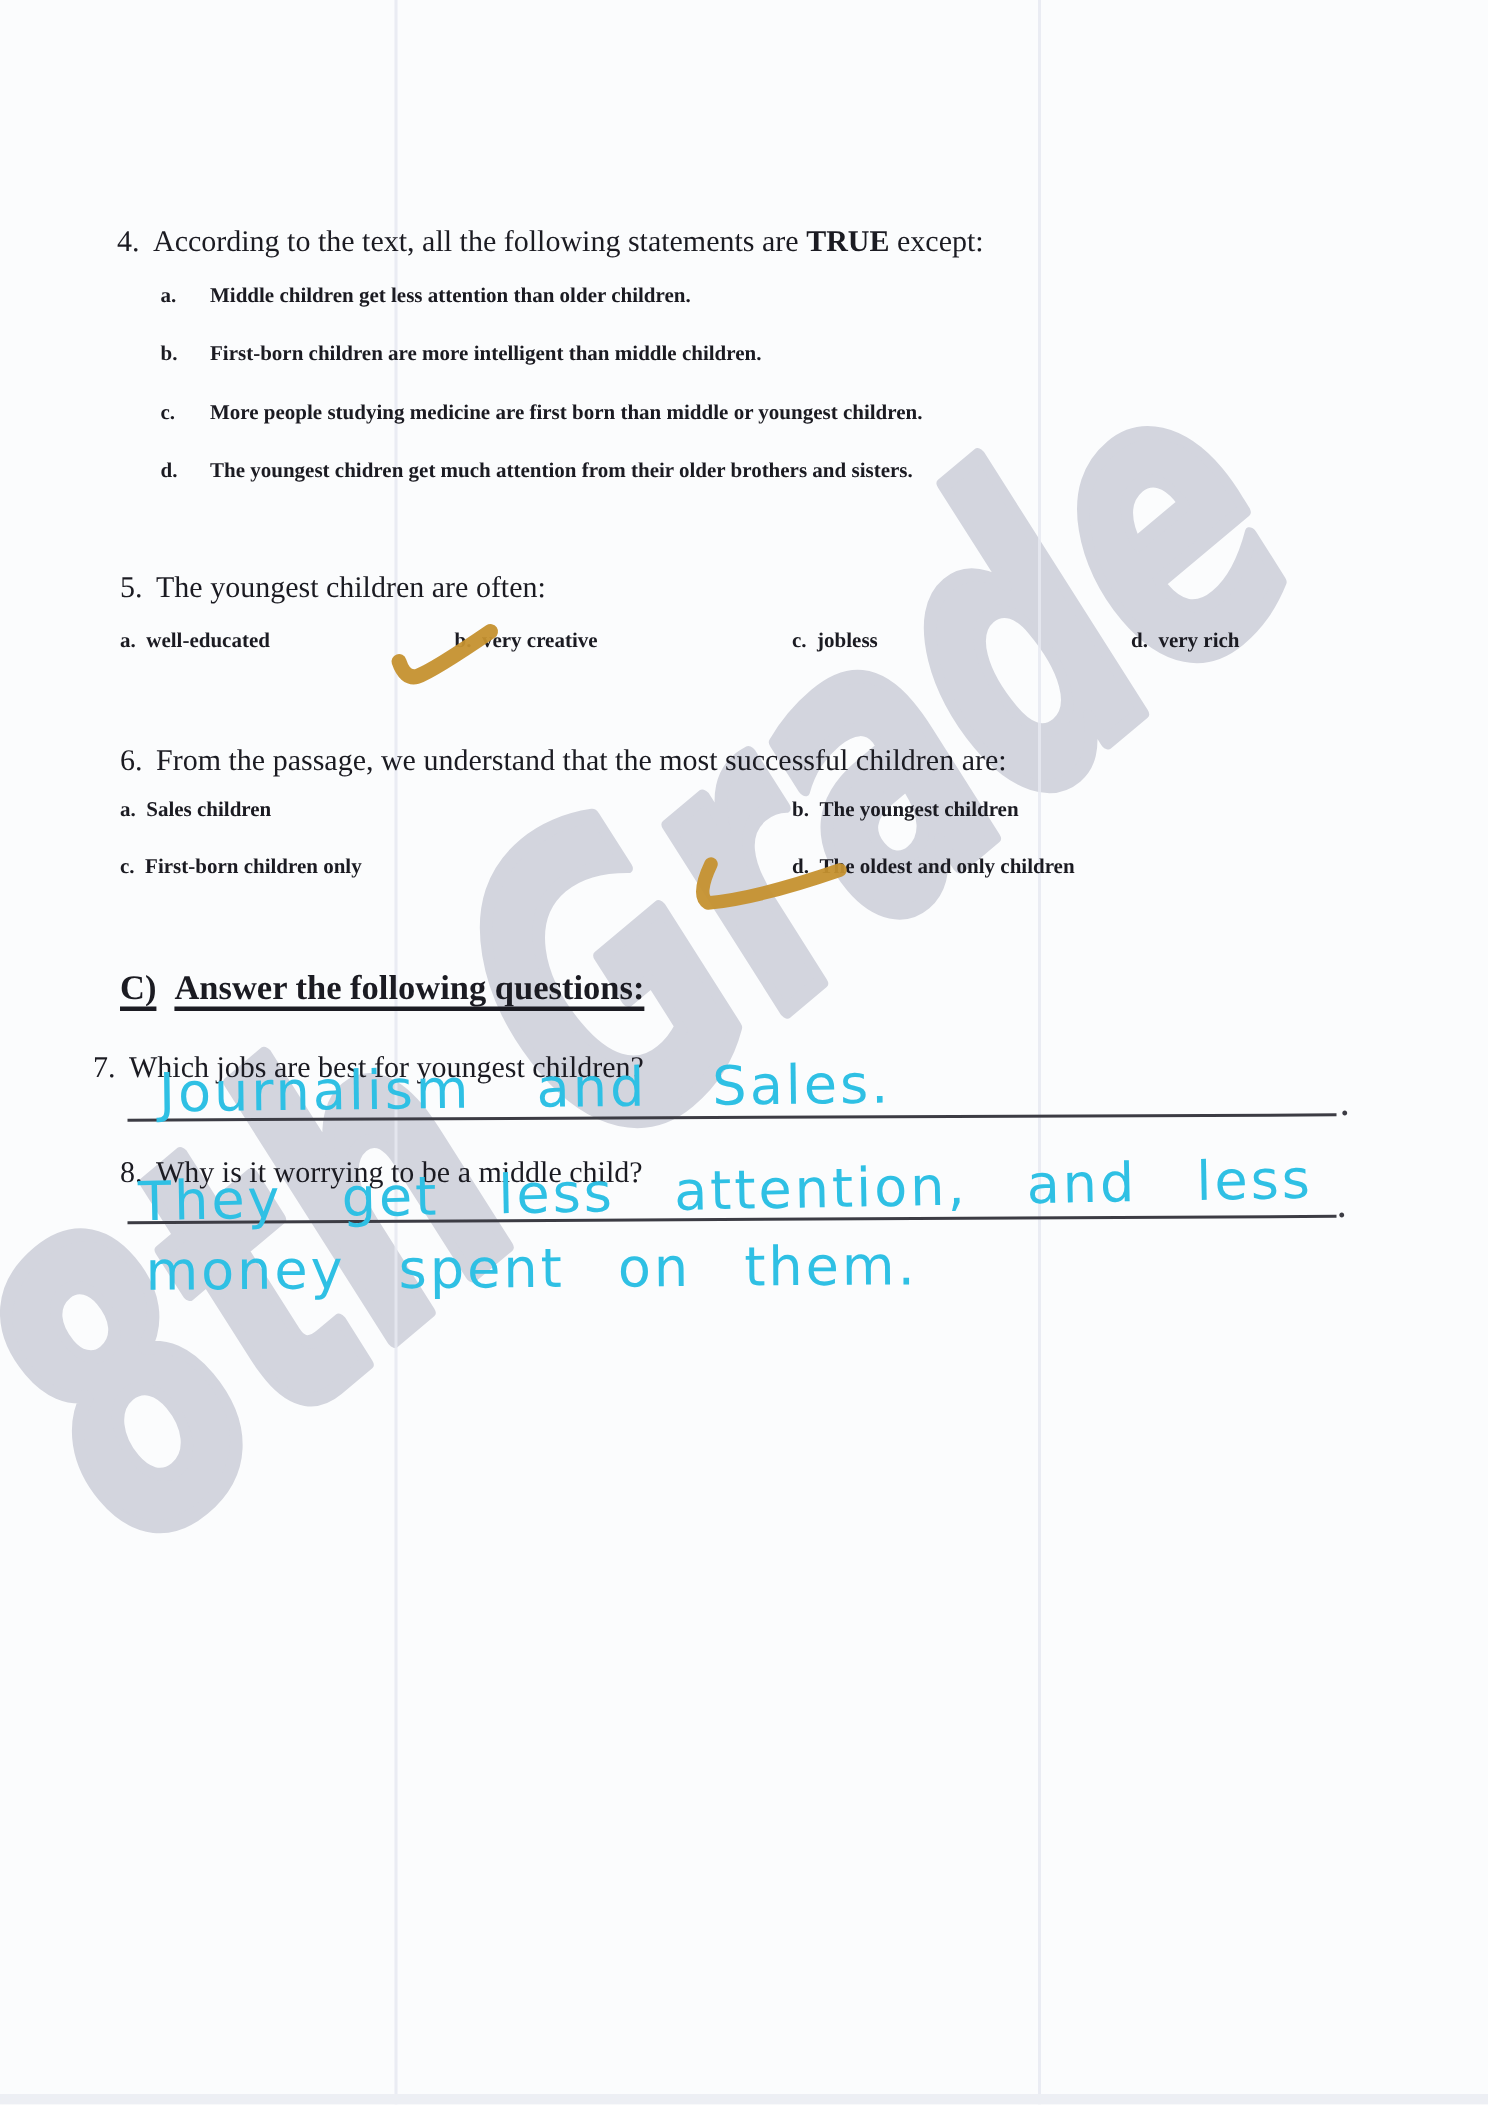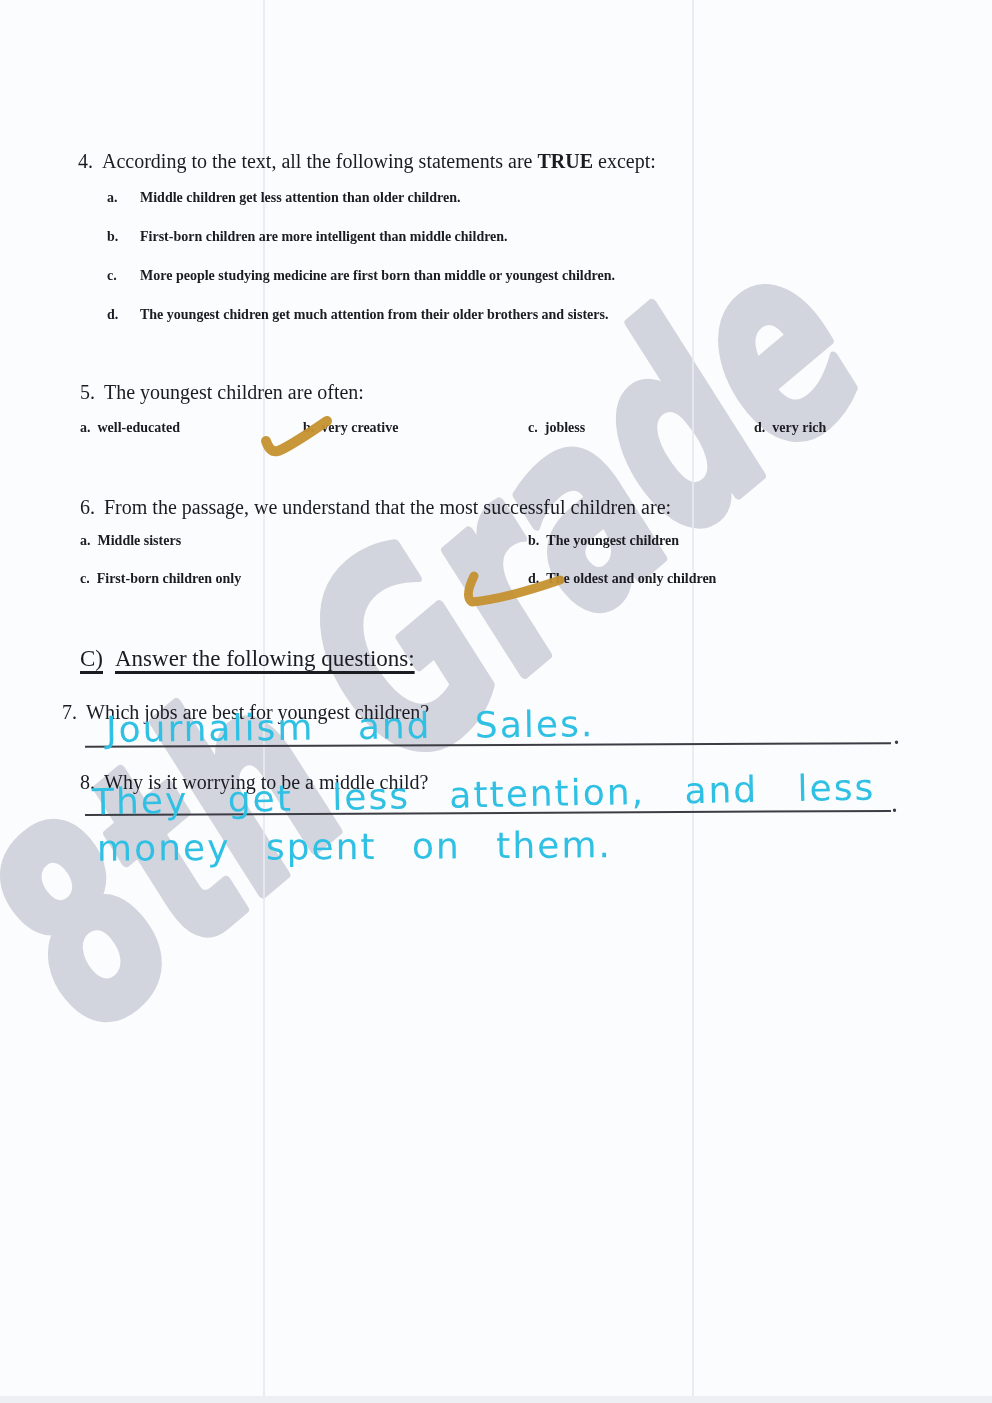--- a/index.html
+++ b/index.html
@@ -38,21 +38,21 @@
   .pos-q5a{left:80px;top:420px;}
   .pos-q5b{left:303px;top:420px;}
   .pos-q5c{left:528px;top:420px;}
   .pos-q5d{left:754px;top:420px;}
   .pos-q6stem{left:80px;top:496px;}
   .pos-q6a{left:80px;top:533px;}
   .pos-q6b{left:528px;top:533px;}
   .pos-q6c{left:80px;top:571px;}
   .pos-q6d{left:528px;top:571px;}
   .section-heading{
-    left:80px;top:646px;font-size:23px;font-weight:normal;white-space:nowrap;
+    left:80px;top:646px;font-size:23px;font-weight:bold;white-space:nowrap;
   }
   .section-heading .u{
     text-decoration:underline;text-decoration-thickness:2.5px;text-underline-offset:5px;
   }
   .section-heading .lbl{margin-right:12px;}
   .pos-q7stem{left:62px;top:701px;}
   .pos-q8stem{left:80px;top:771px;}
   .answer-line{
     width:806px;height:0;border-top:2px solid var(--line);
   }
@@ -116,21 +116,21 @@
     <span class="lbl">d.</span><span>very rich</span>
   </div>
   <svg class="abs checkmark" style="left:257px;top:414px;" width="80" height="48" viewBox="0 0 80 48">
     <path d="M9,27 Q13,39 21,37 Q32,33 70,7" fill="none" stroke="var(--checkmark-gold)" stroke-width="10" stroke-linecap="round" stroke-linejoin="round" opacity="0.95"></path>
   </svg>
 
   <div class="abs stem pos-q6stem">
     <span class="num">6.</span><span>From the passage, we understand that the most successful children are:</span>
   </div>
   <div class="abs opt inline-opt pos-q6a">
-    <span class="lbl">a.</span><span>Middle sisters</span>
+    <span class="lbl">a.</span><span>Sales children</span>
   </div>
   <div class="abs opt inline-opt pos-q6b">
     <span class="lbl">b.</span><span>The youngest children</span>
   </div>
   <div class="abs opt inline-opt pos-q6c">
     <span class="lbl">c.</span><span>First-born children only</span>
   </div>
   <div class="abs opt inline-opt pos-q6d">
     <span class="lbl">d.</span><span>The oldest and only children</span>
   </div>

